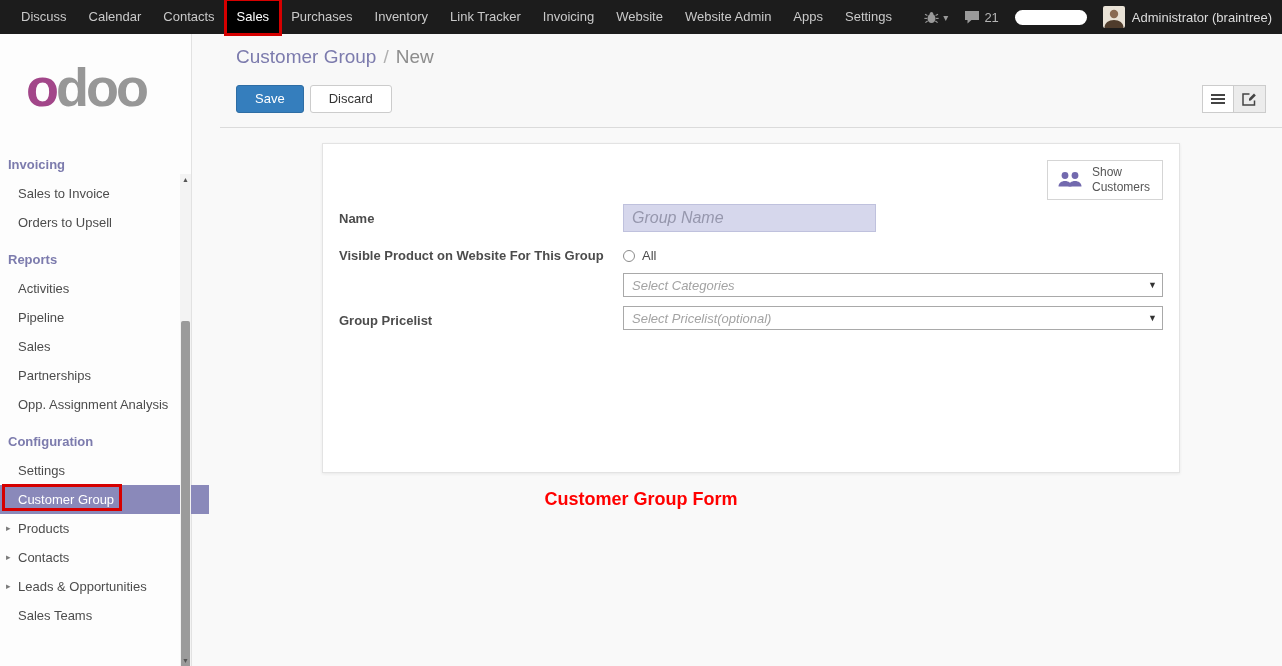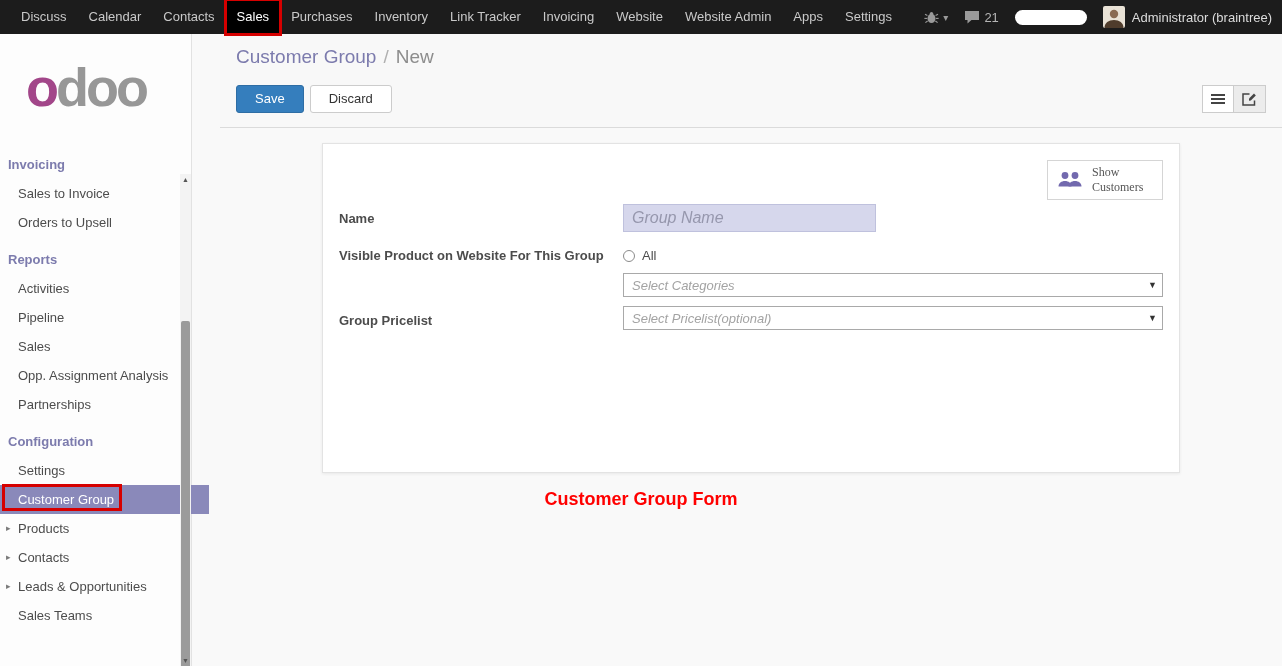--- a/index.html
+++ b/index.html
@@ -89,21 +89,21 @@
   .view-area { position: relative; }
   .sheet {
     width: 858px; margin: 15px auto 0; background: #fff;
     border: 1px solid #e3e3e3; box-shadow: 0 1px 3px rgba(0,0,0,0.07);
     min-height: 330px; position: relative; padding: 16px;
   }
   .show-customers {
     position: absolute; top: 16px; right: 16px; width: 116px; min-height: 40px;
     border: 1px solid #d5d5d5; background: #fff; display: flex; align-items: center;
     gap: 8px; padding: 4px 8px; cursor: pointer; font-size: 12px; color: #555;
-    font-family: Liberation Serif, serif; text-align: left;
+    font-family: Liberation Sans, sans-serif; text-align: left;
   }
   .sc-label { width: 62px; line-height: 1.25; }
   .form-grid { margin-top: 44px; }
   .frow { display: flex; margin-bottom: 9px; }
   .flabel { width: 284px; flex: none; font-weight: bold; color: #4c4c4c; padding-top: 7px; }
   .ffield { flex: 1; min-width: 0; }
   .o-input {
     width: 253px; height: 28px; background: #d6d7ec; border: 1px solid #bfc1dd;
     padding: 0 8px; font-size: 16px; font-family: inherit; color: #333;
   }
@@ -194,22 +194,22 @@
         <div class="side-heading">Invoicing</div>
         <div class="side-item">Sales to Invoice</div>
         <div class="side-item">Orders to Upsell</div>
       </div>
 
       <div class="side-section">
         <div class="side-heading">Reports</div>
         <div class="side-item">Activities</div>
         <div class="side-item">Pipeline</div>
         <div class="side-item">Sales</div>
+        <div class="side-item">Partnerships</div>
         <div class="side-item">Opp. Assignment Analysis</div>
-        <div class="side-item">Partnerships</div>
       </div>
 
       <div class="side-section">
         <div class="side-heading">Configuration</div>
         <div class="side-item">Settings</div>
         <div class="side-item selected">
           <span>Customer Group</span>
           <span class="item-anno"></span>
         </div>
         <div class="side-item">

